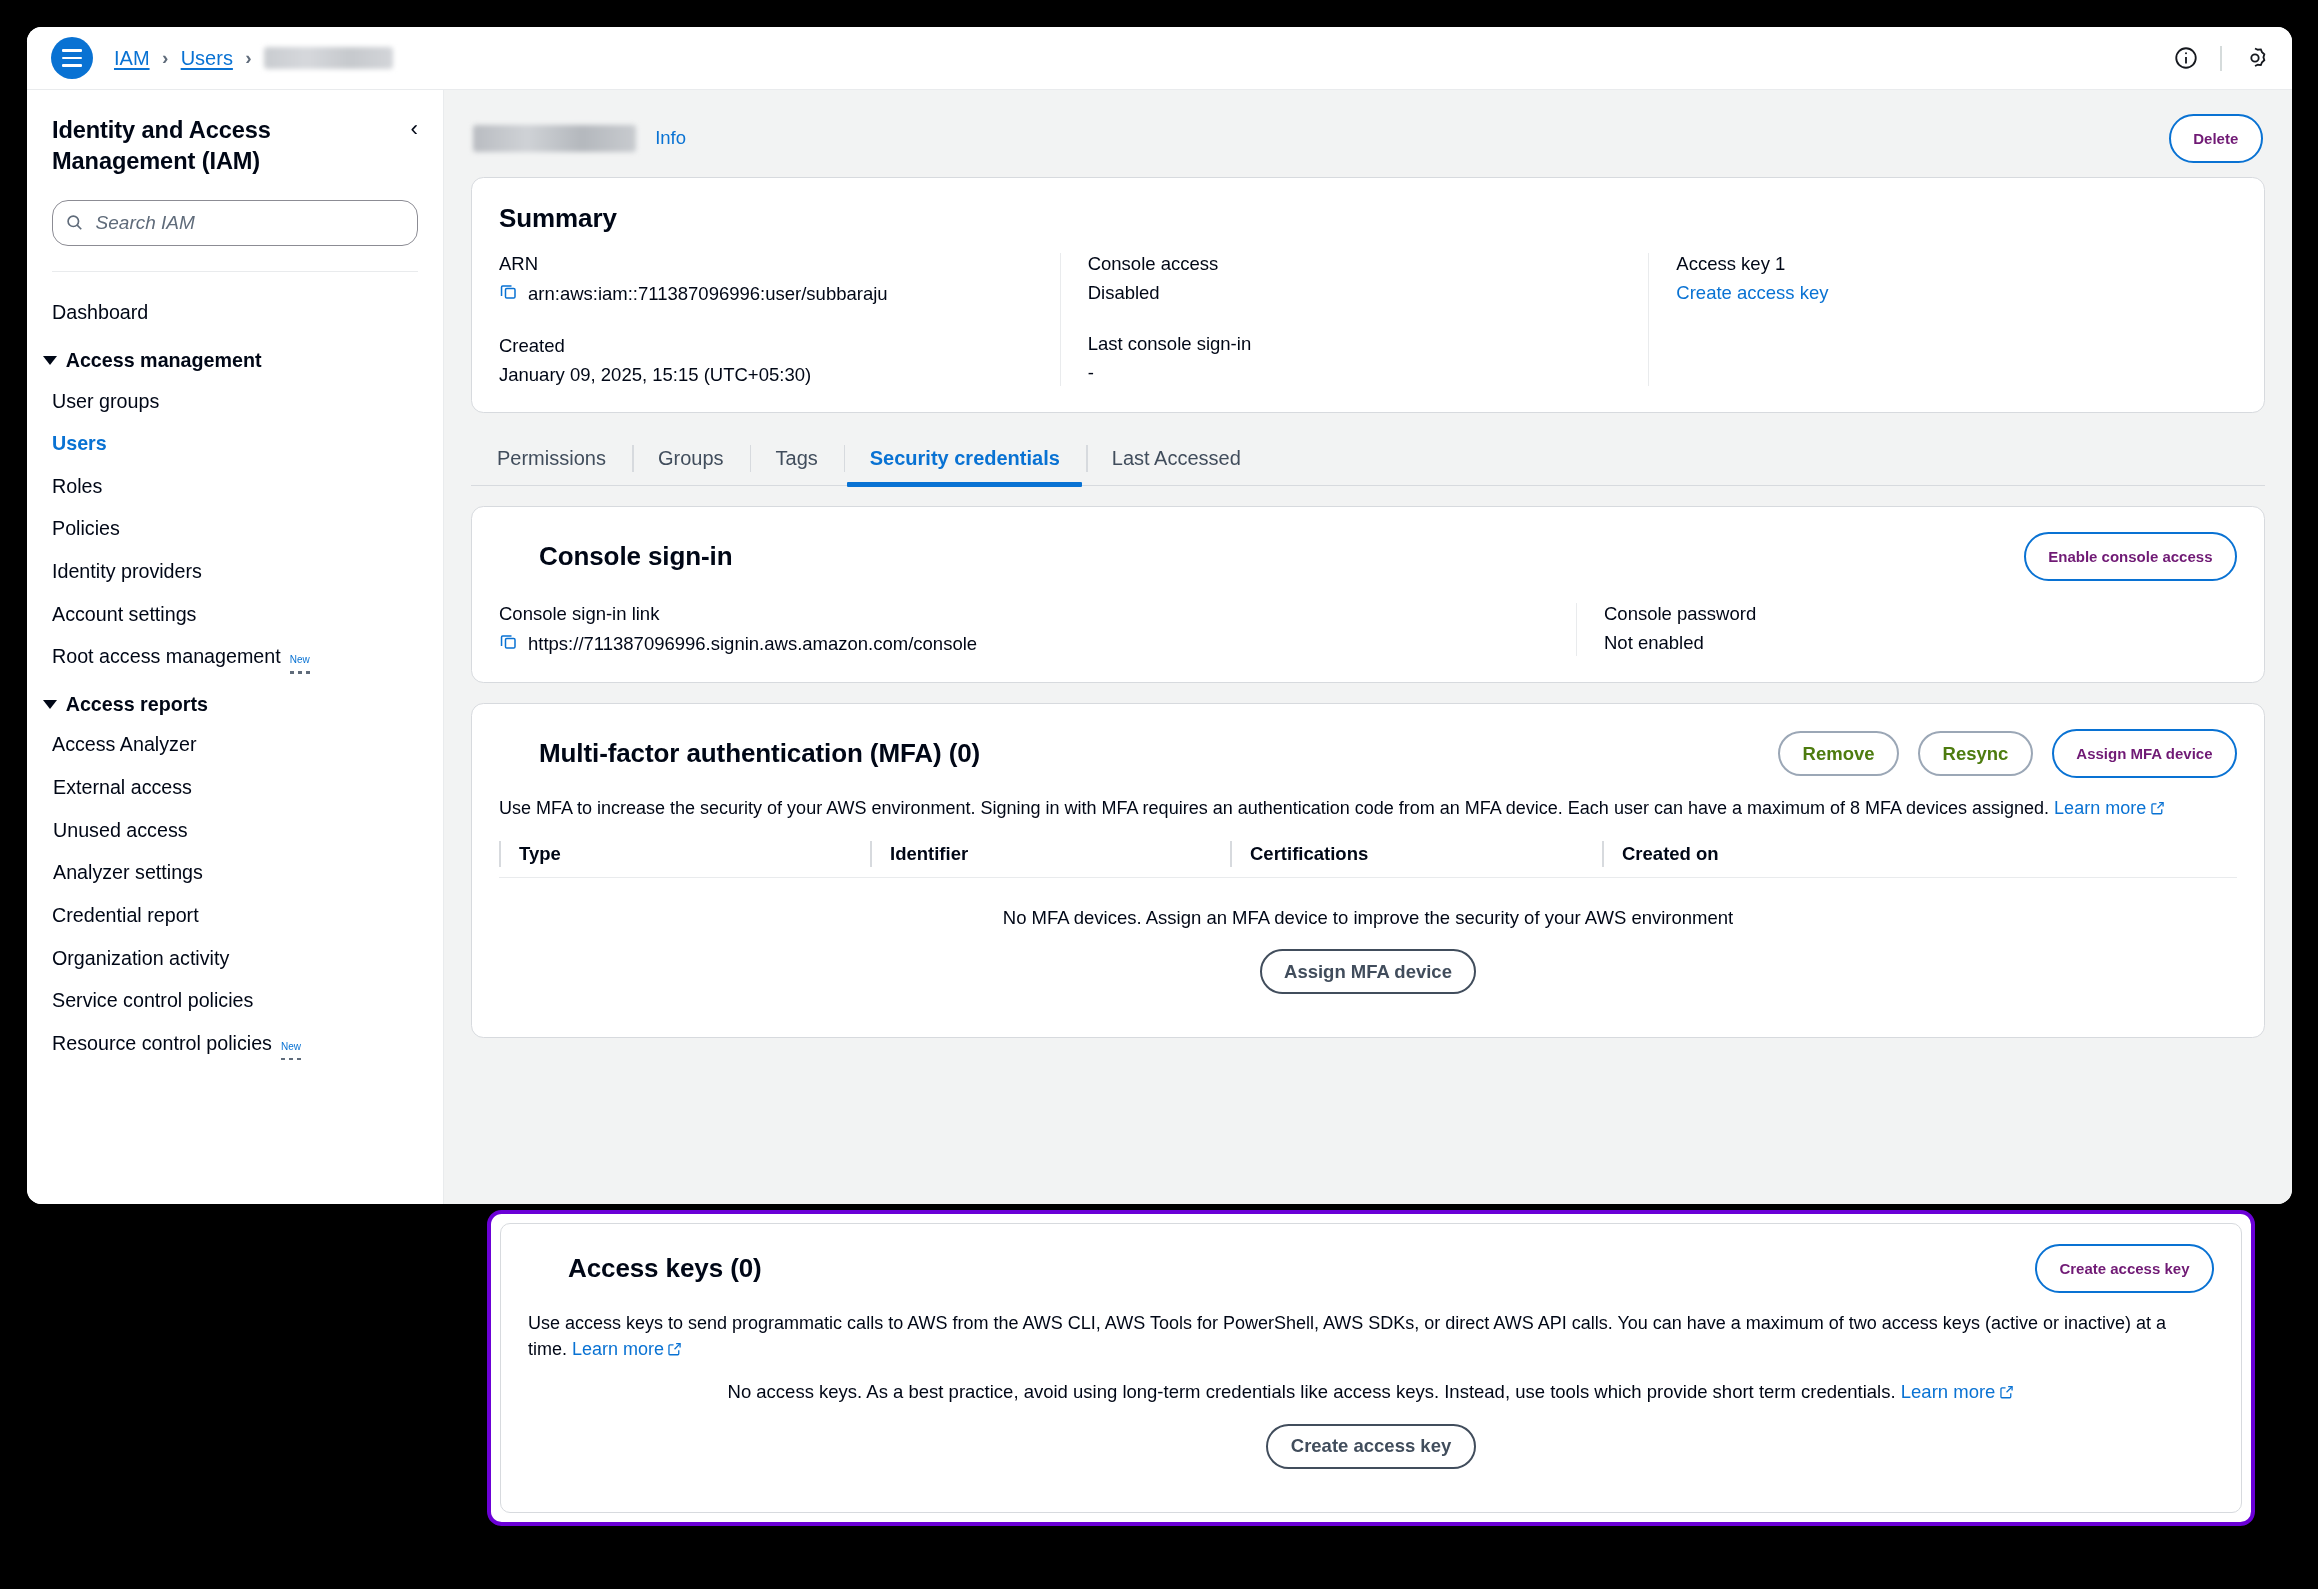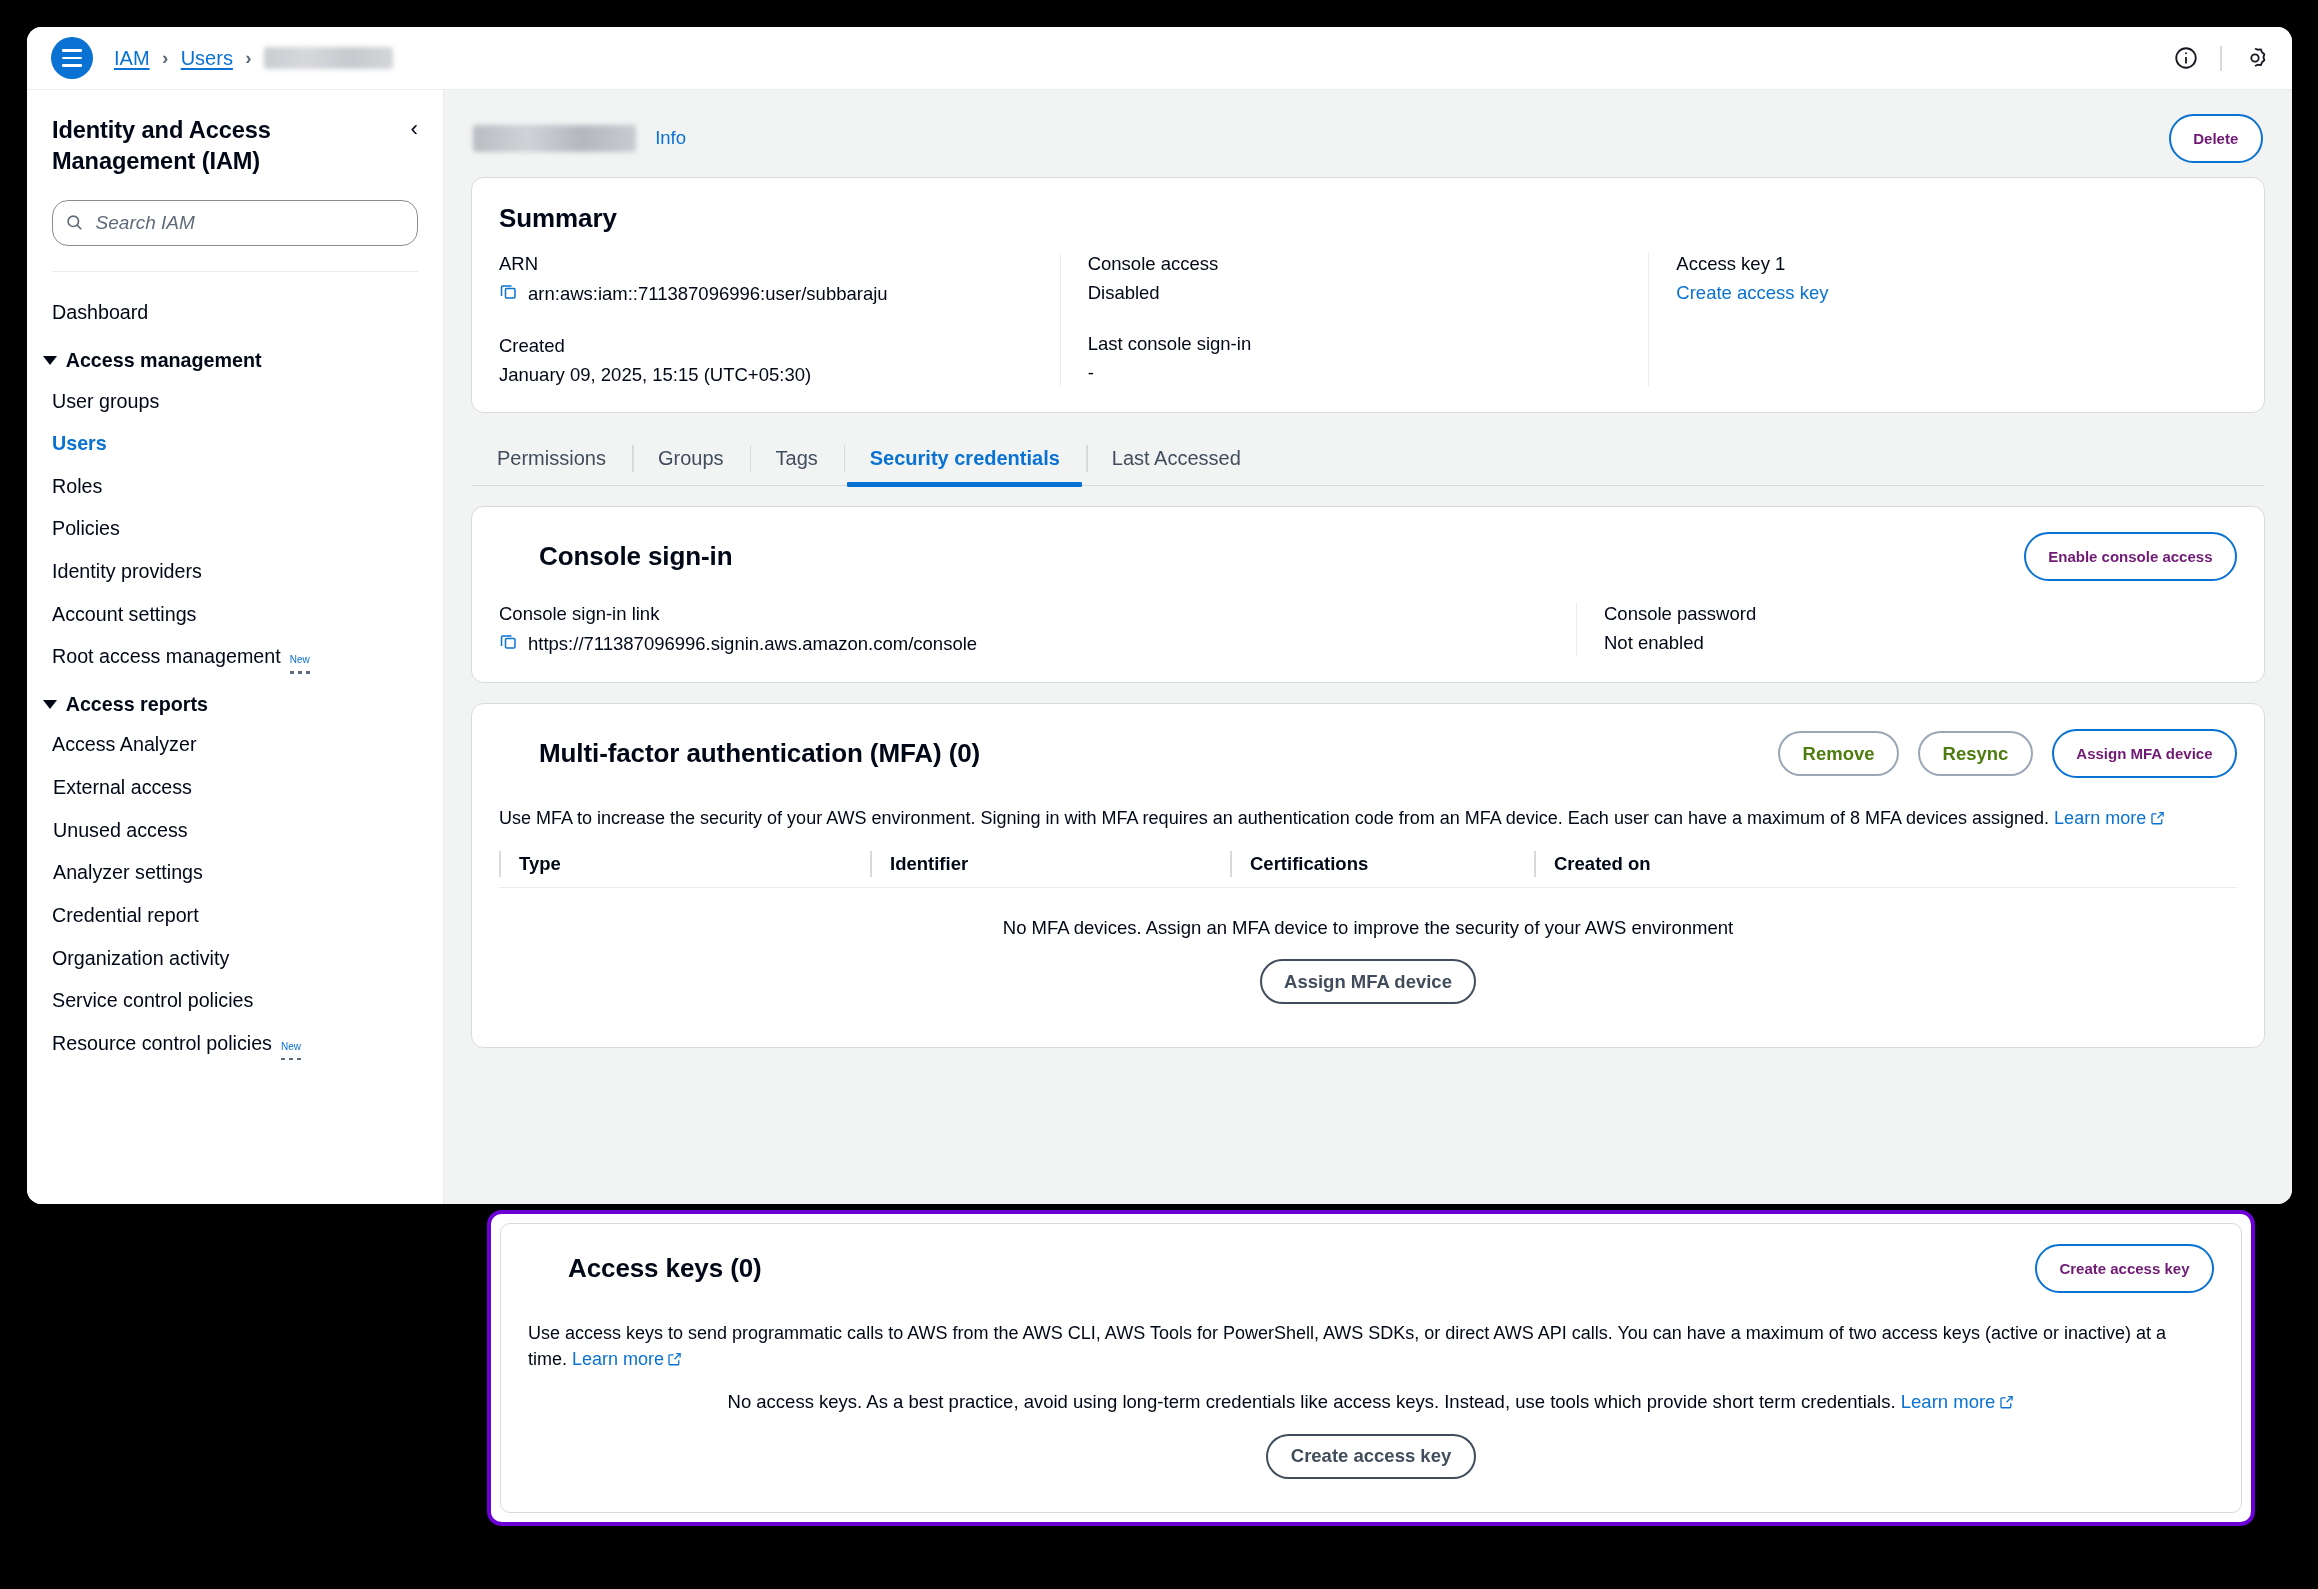--- a/index.html
+++ b/index.html
@@ -351,21 +351,21 @@
     left: 3.4px; right: 3.4px; bottom: -1.7px;
     height: 5px;
     background: #0972d3;
     border-radius: 1.1px;
   }
 
   .sec-desc {
     font-size: 18px;
     color: #000716;
     line-height: 1.46;
-    margin-top: 27px;
+    margin-top: 17px;
     max-width: 1692px;
   }
   .inline-link {
     color: #0972d3;
     text-decoration: none;
     cursor: pointer;
   }
   .ext-icon { display: inline-block; vertical-align: -1.7px; margin-left: 3.4px; }
 
   
@@ -384,21 +384,21 @@
     position: relative;
   }
   .th::before {
     content: "";
     position: absolute;
     left: 0; top: -2.2px; height: 26px; width: 1.7px;
     background: #d7dade;
   }
   .th.c1 { width: 371px; }
   .th.c2 { width: 360px; }
-  .th.c3 { width: 304px; }
+  .th.c3 { width: 372px; }
   .th.c4 { width: 360px; }
   .tbl-empty {
     text-align: center;
     padding: 29px 0 17px 0;
   }
   .tbl-empty-text {
     font-size: 18.5px;
     color: #000716;
   }
   .tbl-empty-btn { margin-top: 20px; }

